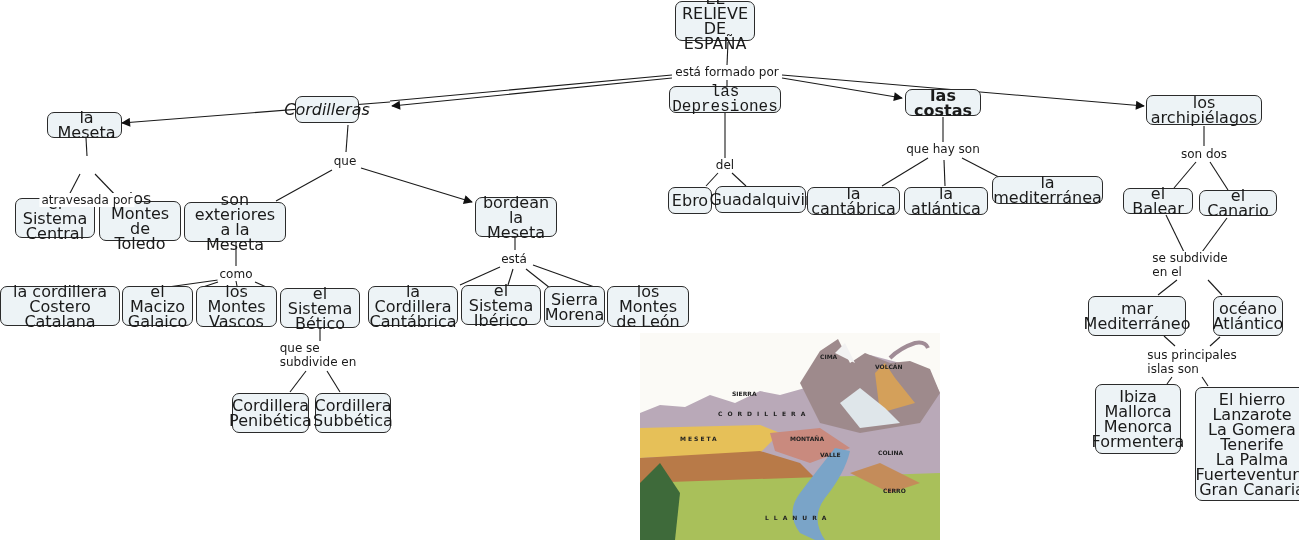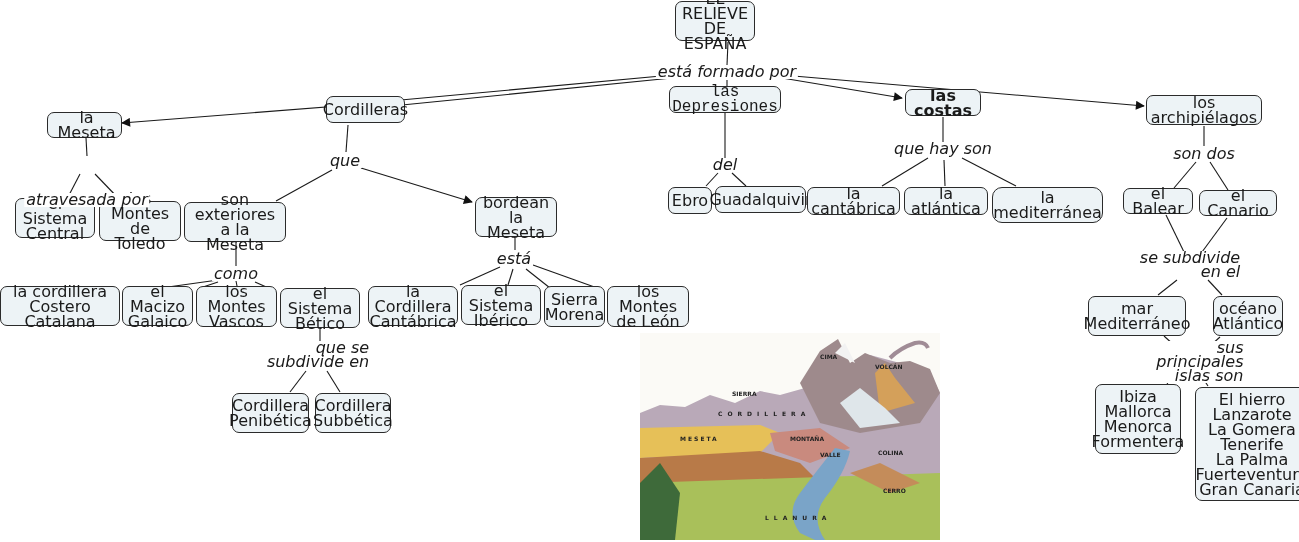--- a/index.html
+++ b/index.html
@@ -1,19 +1,19 @@
 <!DOCTYPE html>
 <html><head>
 <meta charset="utf-8">
 <style>
   html,body{margin:0;padding:0;background:#ffffff;}
   body{width:1299px;height:542px;position:relative;overflow:hidden;font-family:"DejaVu Sans","Liberation Sans",sans-serif;color:#1a1a1a;}
   #links{position:absolute;left:0;top:0;width:1299px;height:542px;}
   .node{position:absolute;box-sizing:border-box;border:1px solid #2b2b2b;border-radius:7px;background:#edf3f6;font-size:16px;line-height:15px;text-align:center;display:flex;align-items:center;justify-content:center;white-space:pre-line;padding:2px 4px;}
-  .lbl{position:absolute;font-size:16px;line-height:14px;text-align:right;white-space:pre-line;background:#ffffff;padding:0 2px;transform:translate(-50%,-50%);font-style:italic;}
+  .lbl{position:absolute;font-size:12px;line-height:14px;text-align:left;white-space:pre-line;background:#ffffff;padding:0 2px;transform:translate(-50%,-50%);}
   #illustration{position:absolute;left:640px;top:333px;width:300px;height:207px;}
 </style>
 </head>
 <body>
 
 <svg id="links" xmlns="http://www.w3.org/2000/svg">
   <defs>
     <marker id="arrow" viewBox="0 0 10 10" refX="9" refY="5" markerWidth="10" markerHeight="9" orient="auto" markerUnits="userSpaceOnUse">
       <path d="M0,0 L10,5 L0,10 z" fill="#111"></path>
     </marker>
@@ -73,21 +73,21 @@
     <line x1="1220" y1="337" x2="1210" y2="346"></line>
     <line x1="1172" y1="377" x2="1167" y2="384"></line>
     <line x1="1202" y1="377" x2="1208" y2="386"></line>
   </g>
 </svg>
 
 <div class="node" style="left:675px;top:1px;width:80px;height:40px;">EL RELIEVE DE
 ESPAÑA</div>
 
 <div class="node" style="left:47px;top:112px;width:75px;height:26px;padding-left:8px;">la Meseta</div>
-<div class="node" style="left:326px;top:96px;width:79px;height:27px;">Cordilleras</div>
+<div class="node" style="left:295px;top:96px;width:64px;height:27px;font-style:italic;">Cordilleras</div>
 <div class="node" style="left:669px;top:86px;width:112px;height:27px;font-family:Liberation Mono, monospace;">las Depresiones</div>
 <div class="node" style="left:905px;top:89px;width:76px;height:27px;font-weight:bold;">las costas</div>
 <div class="node" style="left:1146px;top:95px;width:116px;height:30px;">los archipiélagos</div>
 
 <div class="node" style="left:15px;top:198px;width:80px;height:40px;">el Sistema
 Central</div>
 <div class="node" style="left:99px;top:201px;width:82px;height:40px;">los Montes
 de Toledo</div>
 <div class="node" style="left:184px;top:202px;width:102px;height:40px;">son exteriores
 a la Meseta</div>
@@ -113,21 +113,21 @@
 Ibérico</div>
 <div class="node" style="left:544px;top:286px;width:61px;height:41px;">Sierra
 Morena</div>
 <div class="node" style="left:607px;top:286px;width:82px;height:41px;">los Montes
 de León</div>
 
 <div class="node" style="left:668px;top:187px;width:44px;height:27px;">Ebro</div>
 <div class="node" style="left:715px;top:186px;width:91px;height:27px;">Guadalquivir</div>
 <div class="node" style="left:807px;top:187px;width:93px;height:28px;">la cantábrica</div>
 <div class="node" style="left:904px;top:187px;width:84px;height:28px;">la atlántica</div>
-<div class="node" style="left:992px;top:187px;width:111px;height:36px;border-radius:10px;">la mediterránea</div>
+<div class="node" style="left:992px;top:176px;width:111px;height:28px;">la mediterránea</div>
 
 <div class="node" style="left:1123px;top:188px;width:70px;height:26px;">el Balear</div>
 <div class="node" style="left:1199px;top:190px;width:78px;height:26px;">el Canario</div>
 <div class="node" style="left:1088px;top:296px;width:98px;height:40px;">mar
 Mediterráneo</div>
 <div class="node" style="left:1213px;top:296px;width:70px;height:40px;">océano
 Atlántico</div>
 <div class="node" style="left:1095px;top:384px;width:86px;height:70px;">Ibiza
 Mallorca
 Menorca

